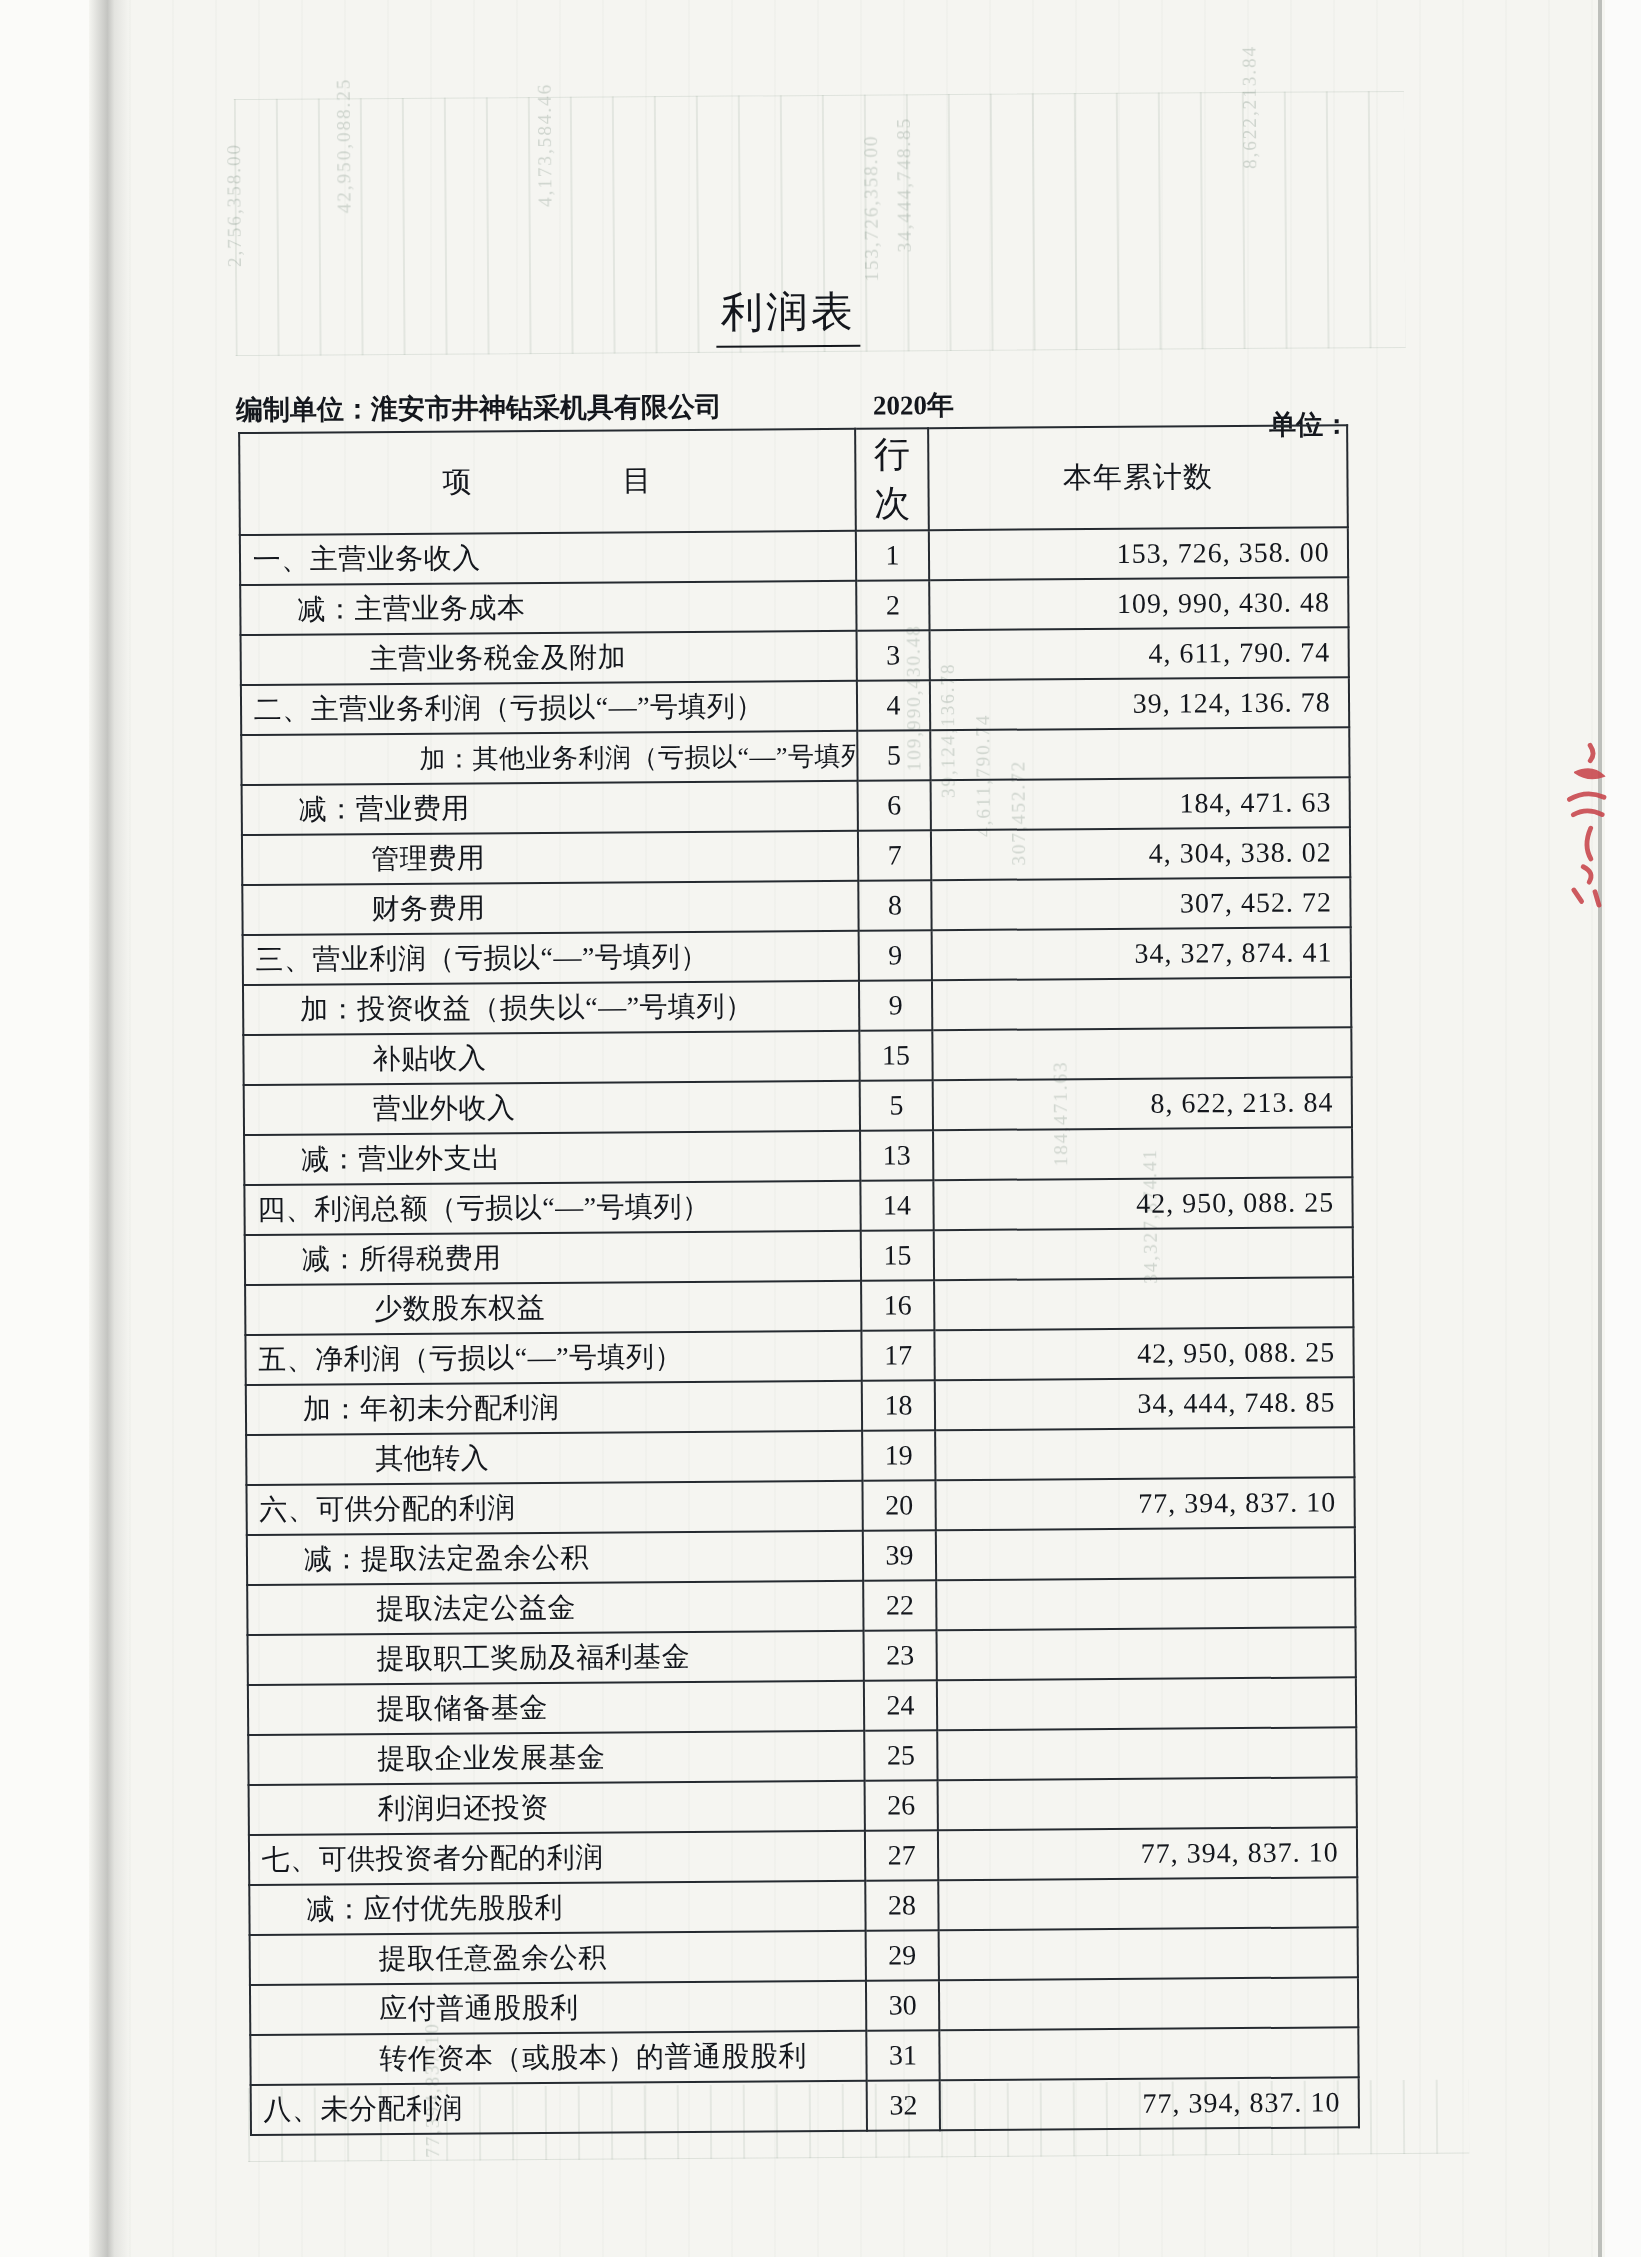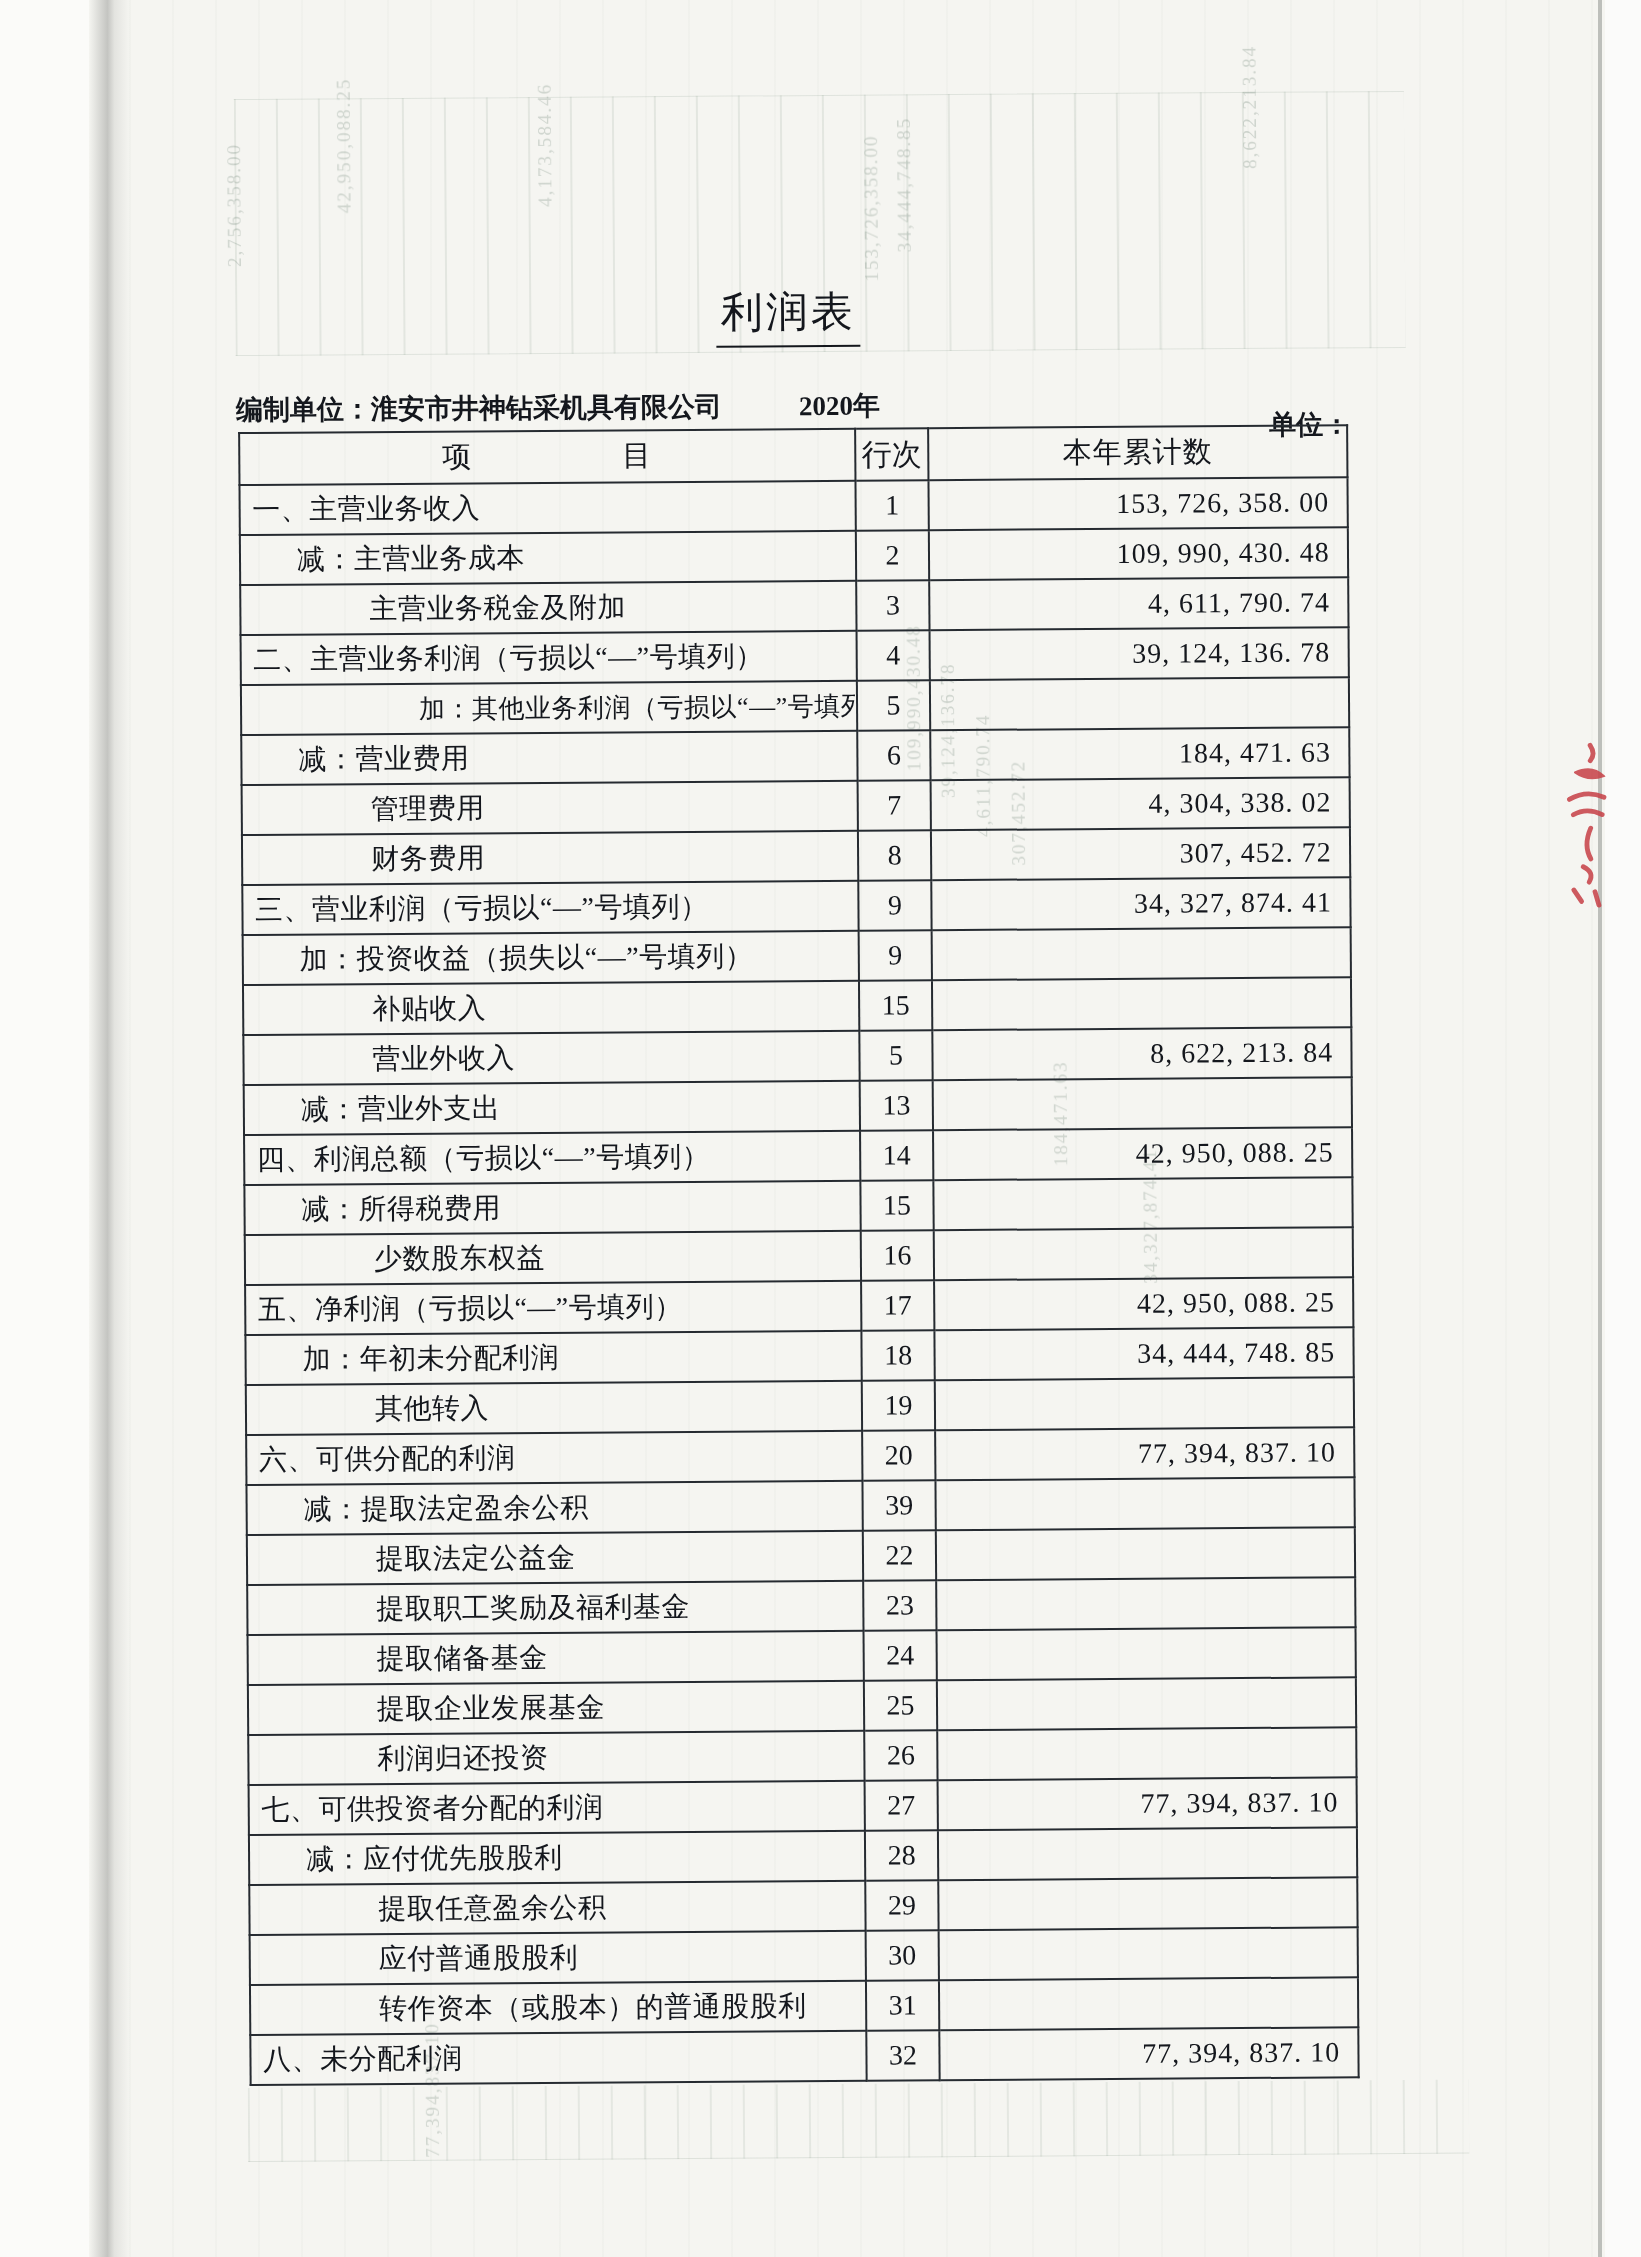--- a/index.html
+++ b/index.html
@@ -37,28 +37,28 @@
   .n6{left:906px;top:772px;} .n7{left:940px;top:799px;} .n8{left:975px;top:838px;}
   .n9{left:1010px;top:867px;} .n10{left:1050px;top:1168px;} .n11{left:1139px;top:1286px;}
   .n12{left:415px;top:2155px;}
 
   .title{position:absolute;left:794px;top:284px;transform:translateX(-50%);
     font-size:42px;font-weight:400;letter-spacing:2.9px;
     border-bottom:2.9px solid #14171c;padding:0 4.8px 4.8px 4.8px;white-space:nowrap;}
 
   .meta{position:absolute;left:0;top:388px;width:1641px;height:37px;font-size:27px;font-weight:700;}
   .meta .prep{position:absolute;left:241px;top:0;white-space:nowrap;}
-  .meta .year{position:absolute;left:804px;top:0;white-space:nowrap;}
+  .meta .year{position:absolute;left:878px;top:0;white-space:nowrap;}
   .meta .unit{position:absolute;left:1274px;top:1.9px;white-space:nowrap;margin-top:20px;}
 
   table.sheet{position:absolute;left:243px;top:428px;width:1108px;
     border-collapse:collapse;table-layout:fixed;background:transparent;}
   table.sheet th,table.sheet td{border:2.9px solid #262b31;overflow:hidden;}
   table.sheet th{height:48px;font-weight:400;font-size:29px;text-align:center;letter-spacing:1px;}
-  table.sheet th.h-line{font-size:30px;letter-spacing:0;font-family:Liberation Mono, monospace;}
+  table.sheet th.h-line{font-size:36px;letter-spacing:0;font-family:Liberation Mono, monospace;}
   table.sheet td{height:46px;font-size:28px;vertical-align:middle;}
   td.item{white-space:nowrap;letter-spacing:0.5px;}
   td.item.ind0{padding-left:11.6px;}
   td.item.ind1{padding-left:56px;}
   td.item.ind2{padding-left:128px;}
   td.item.ind3{padding-left:177px;font-size:26px;}
   td.line{text-align:center;}
   td.amount{text-align:right;padding-right:17.4px;letter-spacing:1px;font-size:29px;}
 
   .red-mark{position:absolute;left:1556px;top:743px;opacity:.88;}

